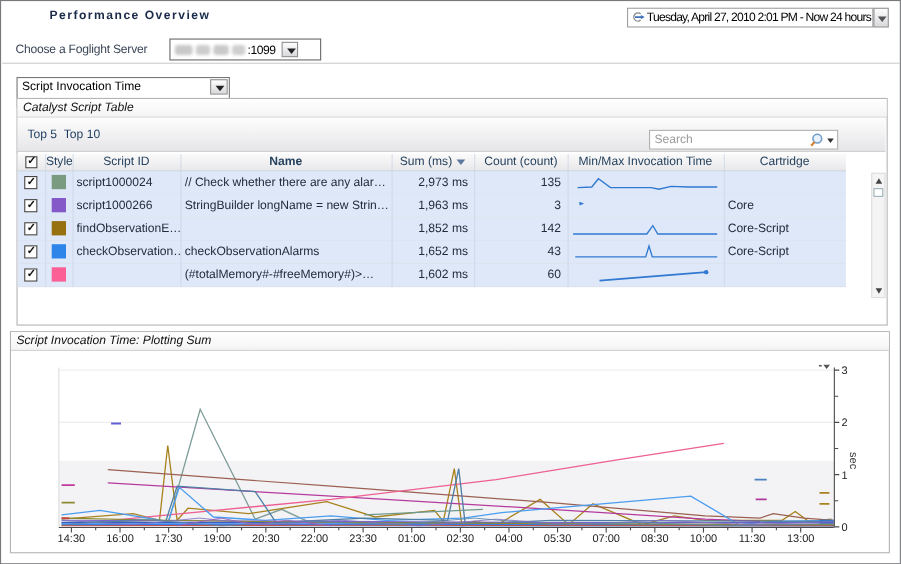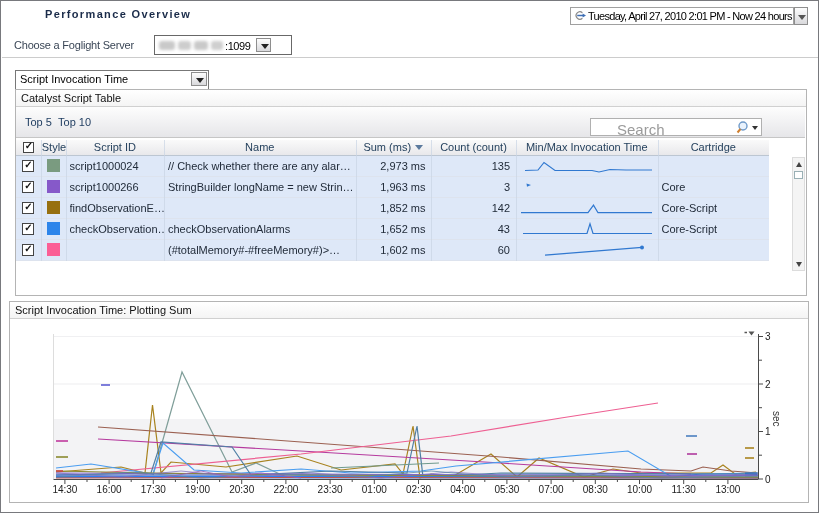--- a/index.html
+++ b/index.html
@@ -1,20 +1,20 @@
 <!DOCTYPE html>
 <html><head><meta charset="utf-8"><style>
 * { margin:0; padding:0; box-sizing:border-box; }
 html,body { width:819px; height:513px; }
 body { font-family:"Liberation Sans",sans-serif; background:#fff; position:relative;
   border:1px solid #78797d; overflow:hidden; }
 .abs { position:absolute; }
 .panel { position:absolute; border:1px solid #b4b4b4; background:#fff; }
 .phead { position:absolute; left:0; right:0; top:0; height:17px; border-bottom:1px solid #d0d0d0;
-  background:linear-gradient(#ffffff,#f4f4f4); font-size:11px; color:#111; padding:2px 0 0 5px; }
+  background:linear-gradient(#ffffff,#f4f4f4); font-size:11px; color:#111; padding:2px 0 0 5px;font-style:italic; }
 .cbx { display:inline-block; width:12px; height:12px; background:#fff; border:1px solid #444;
   position:relative; vertical-align:middle; }
 .ck { position:absolute; left:1px; top:-2px; font-size:10px; font-weight:bold; color:#111; }
 .sw { display:inline-block; width:13px; height:13px; vertical-align:middle; }
 .trow { position:absolute; left:15px; width:753px; background:#dee8f8; border-bottom:1px solid #dde3ee; }
 .cell { position:absolute; top:0; height:100%; font-size:11px; color:#222c3a; white-space:nowrap;
   overflow:hidden; display:flex; align-items:center; }
 .cell.tl { justify-content:flex-start; }
 .cell.tr { justify-content:flex-end; }
 .hcell { position:absolute; top:0; height:100%; font-size:11px; color:#26425e;
@@ -60,37 +60,37 @@
 </div>
 
 <div class="panel" style="left:14px;top:88px;width:792px;height:206.5px;">
   <div class="phead">Catalyst Script Table</div>
 </div>
 
 <div class="abs" style="left:15px;top:106px;width:789px;height:31px;background:linear-gradient(#fdfdfd,#e6e6e9);border-bottom:1px solid #c6c6c6;"></div>
 <div class="abs" style="left:24px;top:115px;font-size:11px;color:#1c3a5e;">Top 5&nbsp;&nbsp;Top 10</div>
 
 <div class="abs" style="left:589px;top:117px;width:172px;height:18px;border:1px solid #b0b0b0;background:#fff;">
-  <div class="abs" style="left:4px;top:2px;font-size:15px;color:#9b9b9b;margin-left:22px;">Search</div>
+  <div class="abs" style="left:4px;top:2px;font-size:11px;color:#9b9b9b;">Search</div>
   <svg width="14" height="14" style="position:absolute;left:145px;top:1px">
     <circle cx="7" cy="6" r="4" fill="#e8f2fd" stroke="#6f9ac9" stroke-width="1.4"></circle>
     <line x1="4.5" y1="9" x2="1.5" y2="12.5" stroke="#d08030" stroke-width="2"></line>
   </svg>
   <span class="tri" style="left:161px;top:7px;border-left-width:3.5px;border-right-width:3.5px;border-top-width:4px;border-top-color:#333;"></span>
 </div>
 
 <div class="abs" style="left:15px;top:139px;width:753px;height:15.5px;background:linear-gradient(#fafafa,#e8e8eb);border-bottom:1px solid #bcc6d2;">
   <div class="hcell" style="left:0px;width:24.5px;">
       <span class="cbx" style="width:11px;height:11px;">
         <span class="ck" style="font-size:10px;top:-3px;">✓</span>
       </span>
     </div>
   <div class="hcell" style="left:22px;width:32px;">Style</div>
   <div class="hcell" style="left:49.8px;width:98.2px;">Script ID</div>
-  <div class="hcell" style="left:148px;width:191.5px;">Name</div>
+  <div class="hcell" style="left:148px;width:191.5px;font-weight:bold;">Name</div>
   <div class="hcell" style="left:339.5px;width:75.5px;">Sum (ms) <span class="tri" style="position:static;display:inline-block;margin-left:4px;border-left-width:4px;border-right-width:4px;border-top-width:5px;border-top-color:#5b7a9d;"></span></div>
   <div class="hcell" style="left:415px;width:85px;">Count (count)</div>
   <div class="hcell" style="left:500px;width:141.5px;">Min/Max Invocation Time</div>
   <div class="hcell" style="left:641.5px;width:111.5px;">Cartridge</div>
 </div>
 <div class="trow" style="top:154.5px;height:21px">
  <div class="cell" style="left:0px;width:24.5px;justify-content:center">​<span class="cbx">
         <span class="ck">✓</span>
       </span></div>
  <div class="cell" style="left:24.5px;width:25.3px;justify-content:center">

